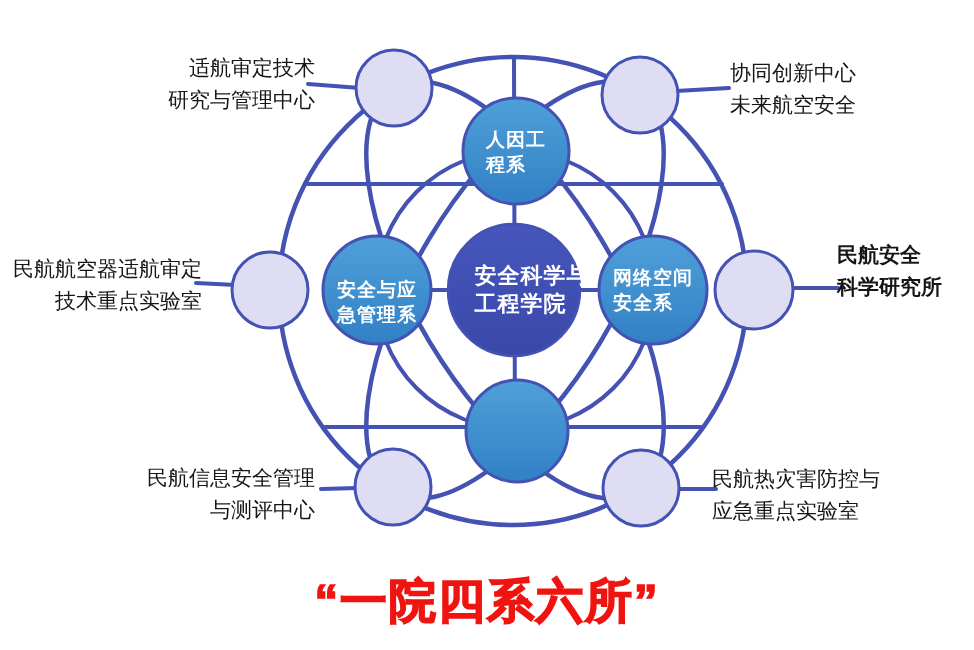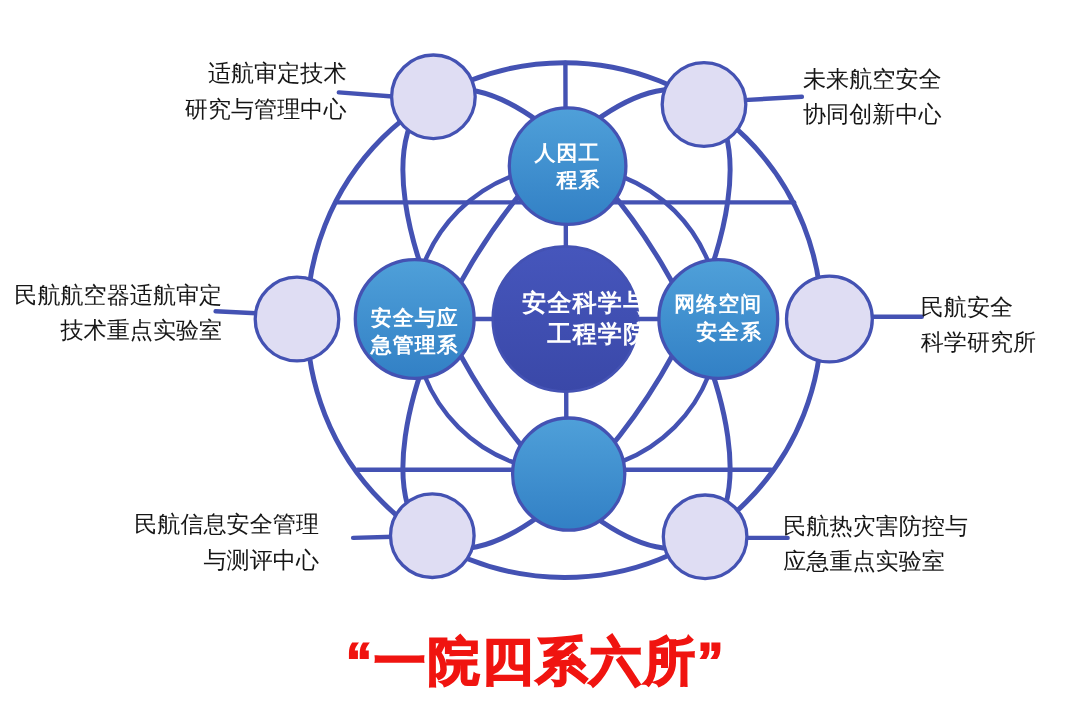--- a/index.html
+++ b/index.html
@@ -11,21 +11,21 @@
   body{font-family:"Liberation Sans","DejaVu Sans",sans-serif;background:#fff;}
   .stage{position:relative;width:974px;height:650px;background:var(--bg);overflow:hidden;}
   .stage svg{position:absolute;left:0;top:0;}
   .orbit{fill:none;stroke:var(--line);}
   .stub{stroke:var(--line);stroke-linecap:round;}
   .sat{fill:var(--satellite);stroke:var(--line);stroke-width:3;}
   .dept{fill:url(#gDept);stroke:var(--line);stroke-width:3;}
   .college{fill:url(#gCenter);stroke:var(--line);stroke-width:2.5;}
   .stop-dept-top{stop-color:var(--dept-top);} .stop-dept-bot{stop-color:var(--dept-bot);}
   .stop-c-top{stop-color:var(--center-top);} .stop-c-bot{stop-color:var(--center-bot);}
-  .node-label{position:absolute;transform:translate(-50%,-50%);text-align:right;
+  .node-label{position:absolute;transform:translate(-50%,-50%);text-align:left;
     color:var(--node-text);font-weight:bold;white-space:nowrap;}
   .center-label{font-size:22px;line-height:28px;letter-spacing:1px;}
   .dept-label{font-size:19px;line-height:25px;letter-spacing:1px;}
   .inst-label{position:absolute;font-size:21px;line-height:32px;color:var(--label-text);
     white-space:nowrap;font-weight:500;}
   .ra{text-align:right;}
   .caption{position:absolute;left:0;top:570px;width:100%;text-align:center;
     color:var(--title-red);font-size:47px;font-weight:bold;letter-spacing:2px;
     -webkit-text-stroke:1.6px var(--title-red);}
 </style>
@@ -93,32 +93,32 @@
   <div class="node-label dept-label" style="left:653px;top:290px;">
     <div>网络空间</div>
     <div>安全系</div>
   </div>
 
   <div class="inst-label ra" style="right:659px;top:52px;">
     <div>适航审定技术</div>
     <div>研究与管理中心</div>
   </div>
   <div class="inst-label" style="left:730px;top:57px;">
+    <div>协同创新中心</div>
     <div>未来航空安全</div>
-    <div>协同创新中心</div>
   </div>
   <div class="inst-label ra" style="right:772px;top:253px;">
     <div>民航航空器适航审定</div>
     <div>技术重点实验室</div>
   </div>
-  <div class="inst-label" style="left:837px;top:264px;">
+  <div class="inst-label" style="left:837px;top:239px;font-weight:bold;">
     <div>民航安全</div>
     <div>科学研究所</div>
   </div>
-  <div class="inst-label ra" style="right:684px;top:462px;">
+  <div class="inst-label ra" style="right:659px;top:462px;">
     <div>民航信息安全管理</div>
     <div>与测评中心</div>
   </div>
   <div class="inst-label" style="left:712px;top:463px;">
     <div>民航热灾害防控与</div>
     <div>应急重点实验室</div>
   </div>
 
   <div class="caption">“一院四系六所”</div>
 </div>

